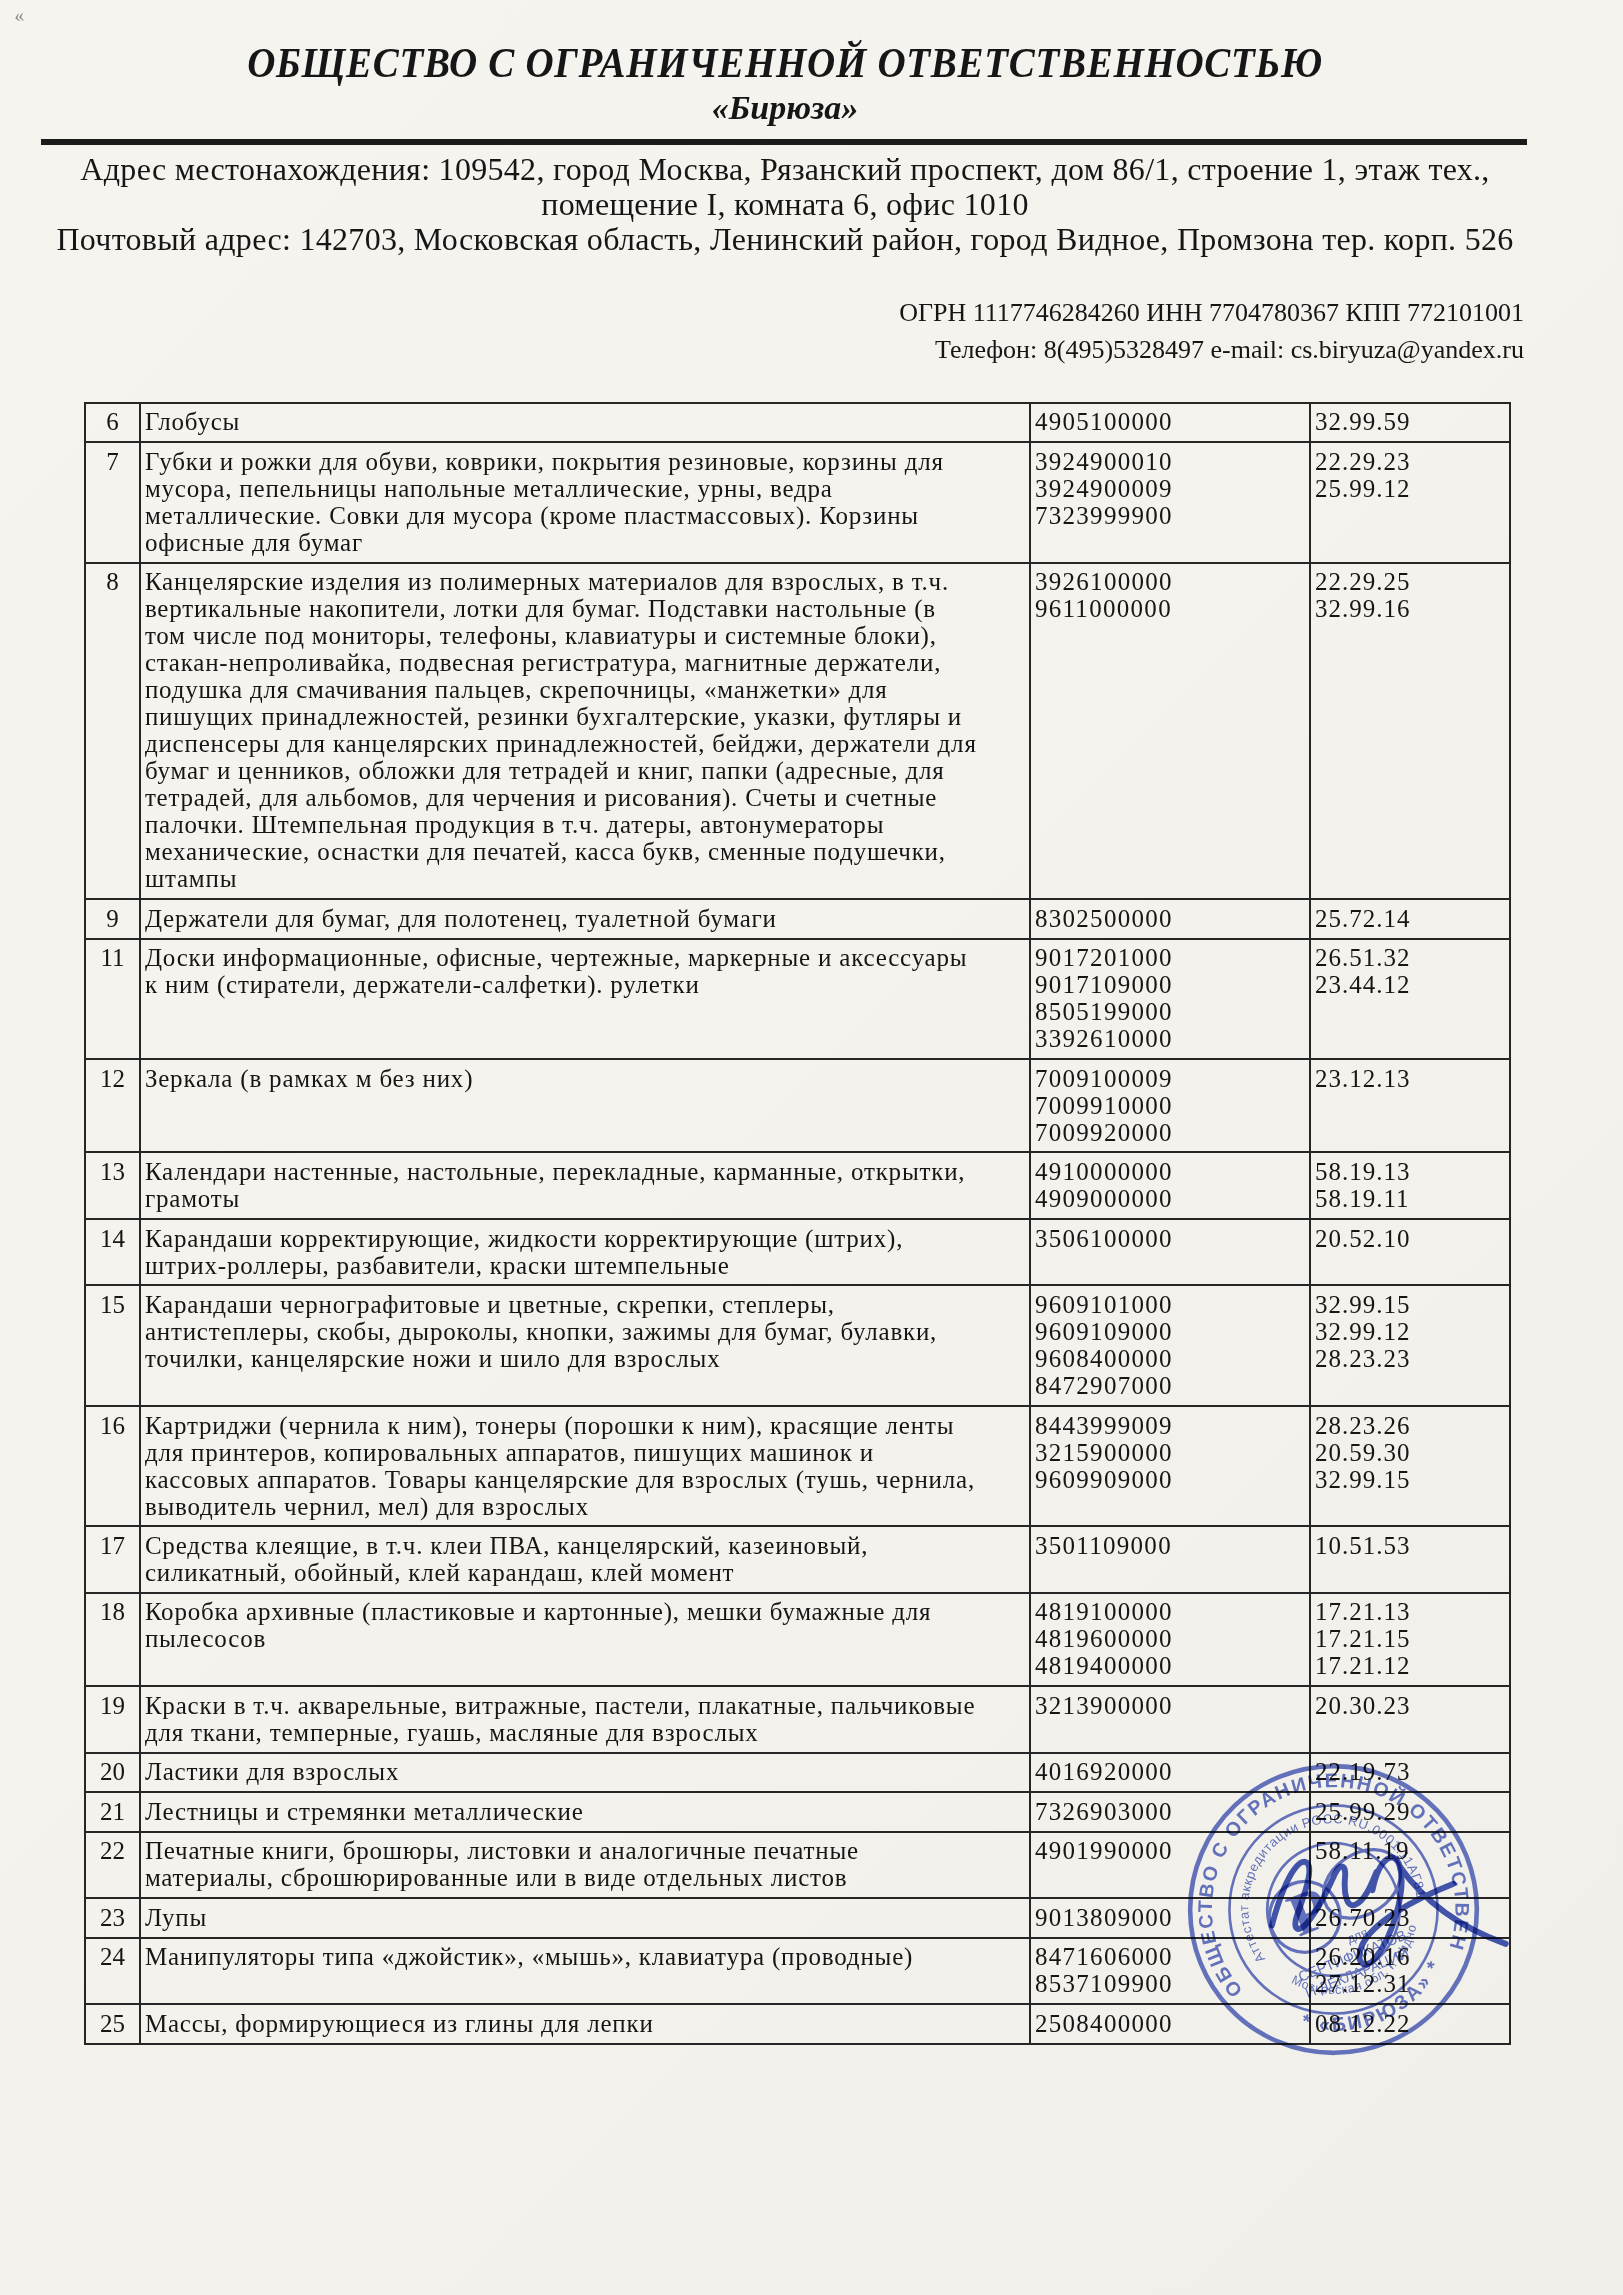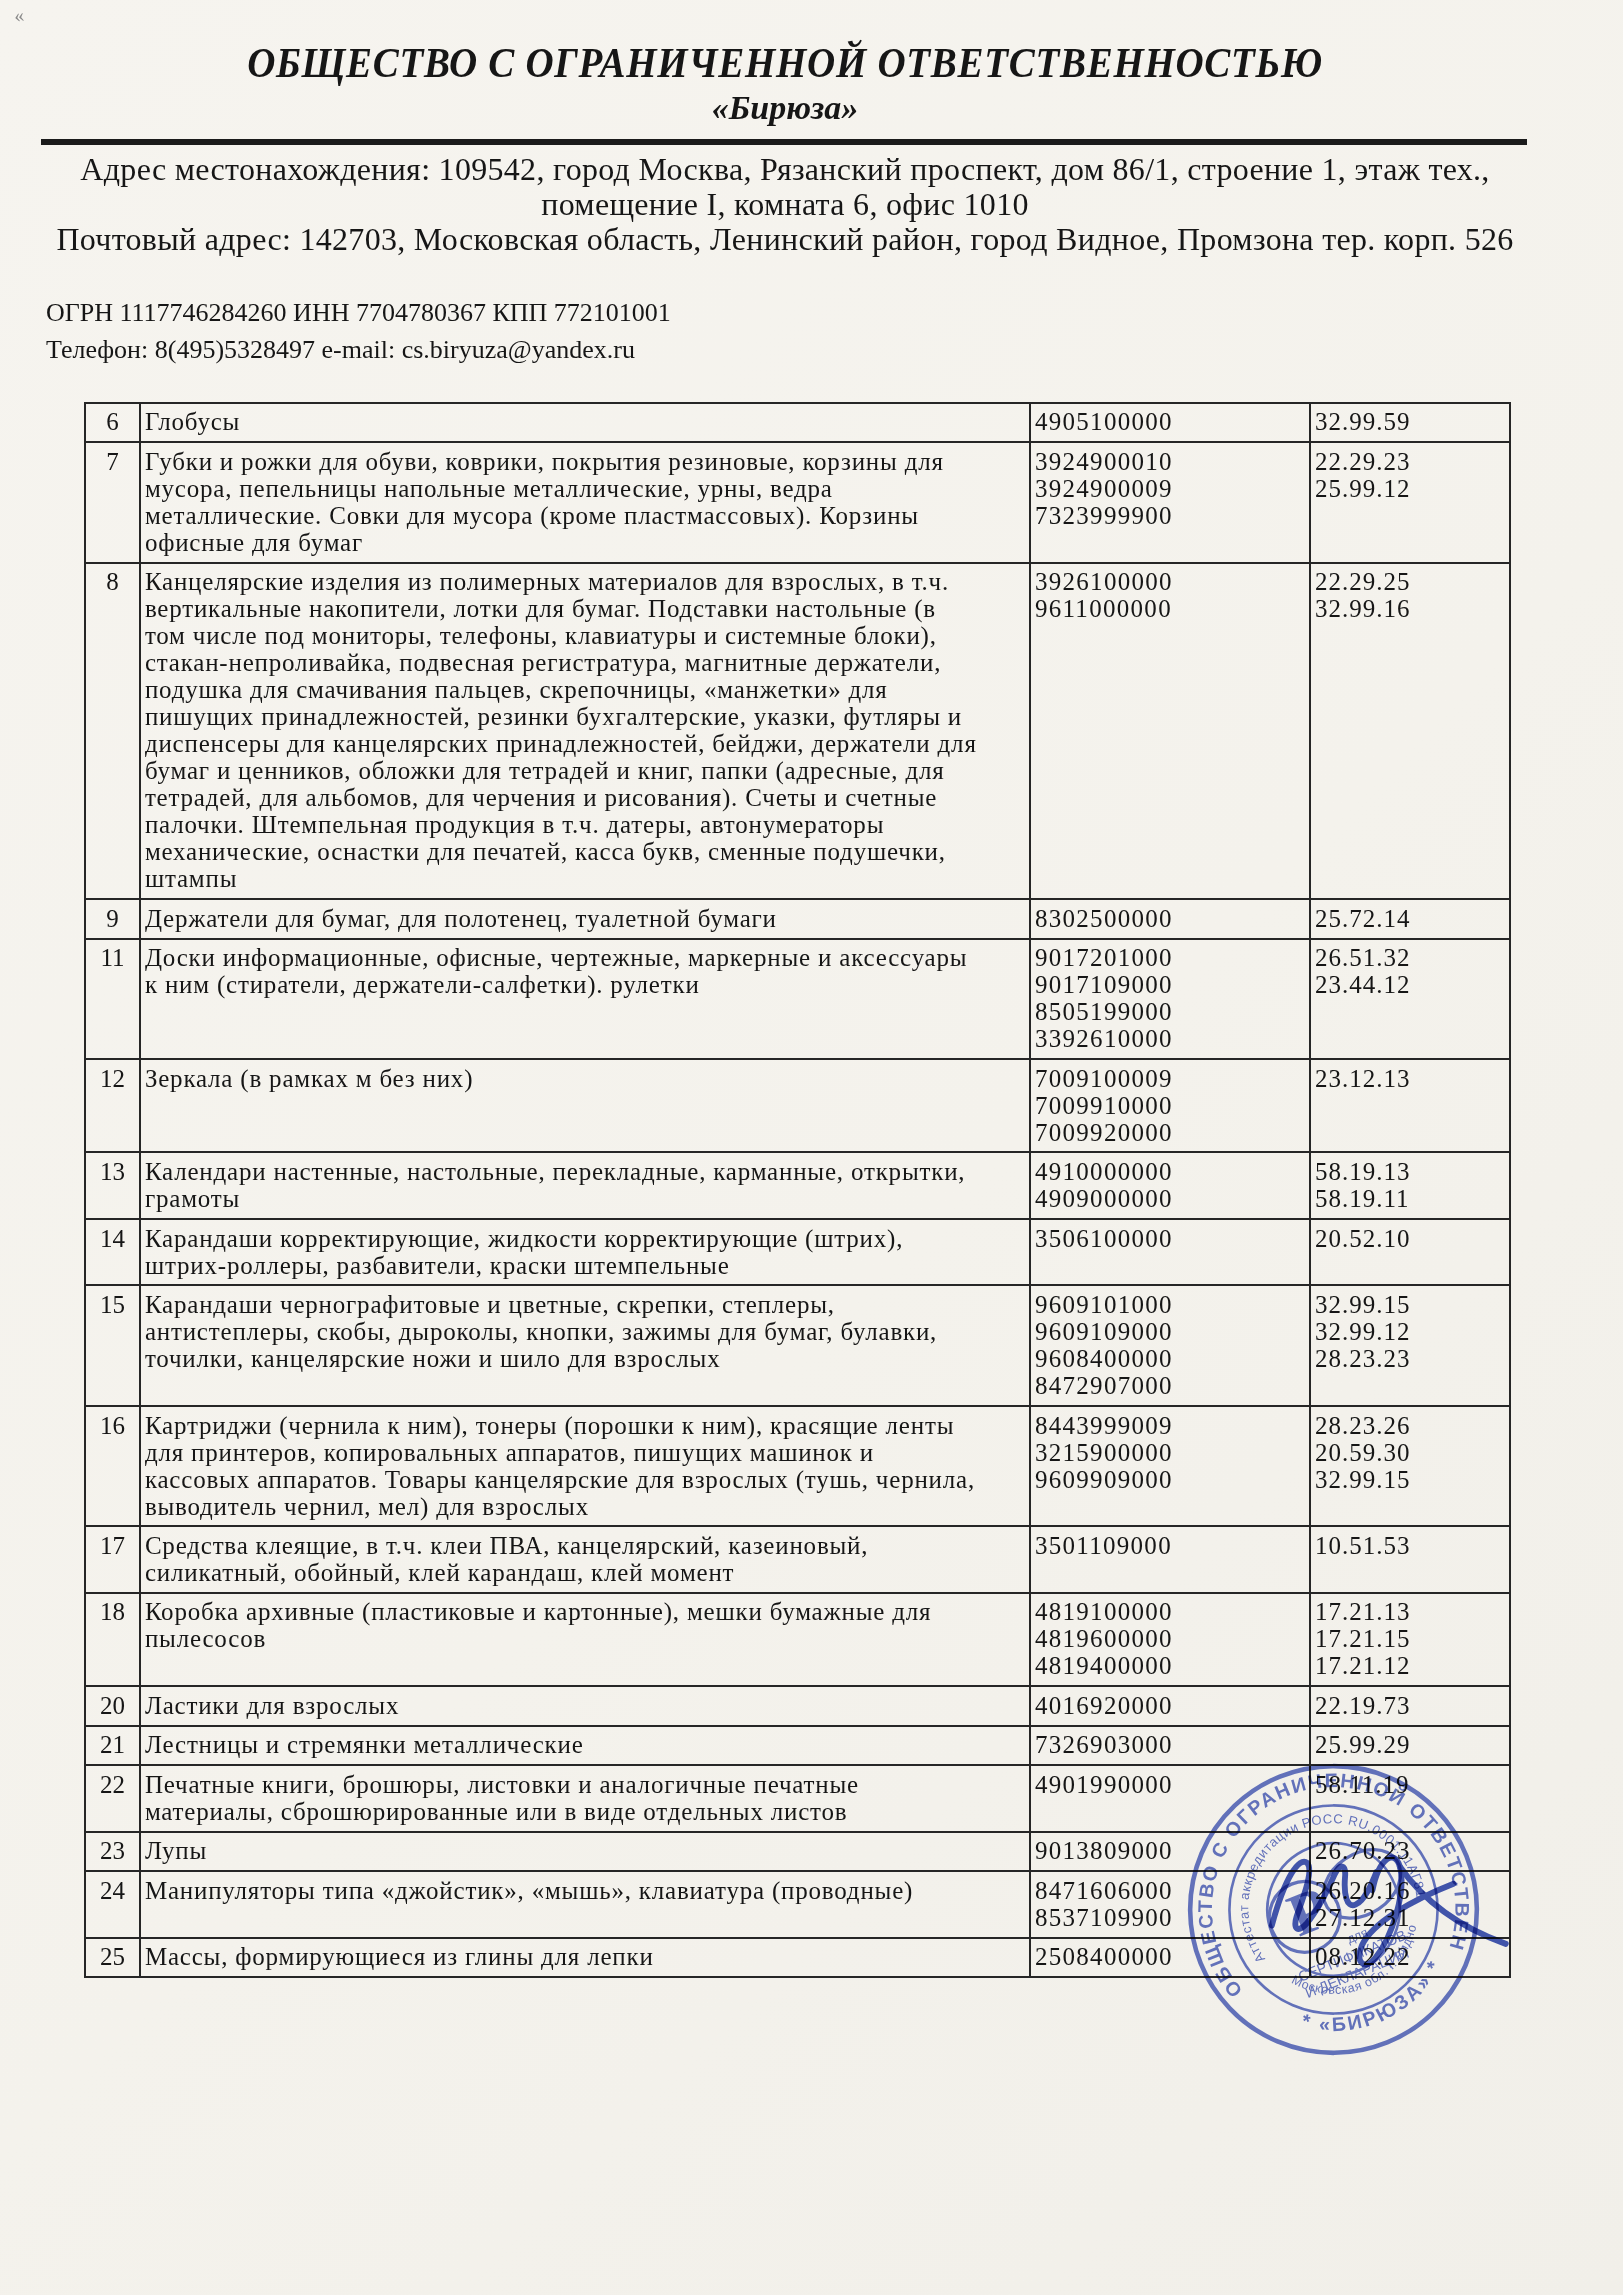--- a/index.html
+++ b/index.html
@@ -28,21 +28,21 @@
   }
   .rule{
     width:1486px;height:5.9px;background:#1b1b1b;
     margin:9.2px 0 6.5px 41px;
   }
   .addr{
     width:1478px;margin-left:46px;text-align:center;
     font-size:32px;line-height:35px;letter-spacing:0.3px;
   }
   .reg{
-    width:1478px;margin-left:46px;text-align:left;
+    width:1478px;margin-left:46px;text-align:right;
     font-size:26px;line-height:37px;margin-top:37px;
   }
   table.doc{
     border-collapse:collapse;table-layout:fixed;
     margin:34px 0 0 84px;
     width:1425px;
     border:2.6px solid #232323;
   }
   table.doc td{
     border:2px solid #262626;
@@ -212,20 +212,27 @@
         <tr>
           <td class="c-num">18</td>
           <td class="c-desc">Коробка архивные (пластиковые и картонные), мешки бумажные для
 пылесосов</td>
           <td class="c-code">4819100000
 4819600000
 4819400000</td>
           <td class="c-okpd">17.21.13
 17.21.15
 17.21.12</td>
+        </tr>
+        <tr>
+          <td class="c-num">19</td>
+          <td class="c-desc">Краски в т.ч. акварельные, витражные, пастели, плакатные, пальчиковые
+для ткани, темперные, гуашь, масляные  для взрослых</td>
+          <td class="c-code">3213900000</td>
+          <td class="c-okpd">20.30.23</td>
         </tr>
         <tr>
           <td class="c-num">20</td>
           <td class="c-desc">Ластики для взрослых</td>
           <td class="c-code">4016920000</td>
           <td class="c-okpd">22.19.73</td>
         </tr>
         <tr>
           <td class="c-num">21</td>
           <td class="c-desc">Лестницы и стремянки металлические</td>

